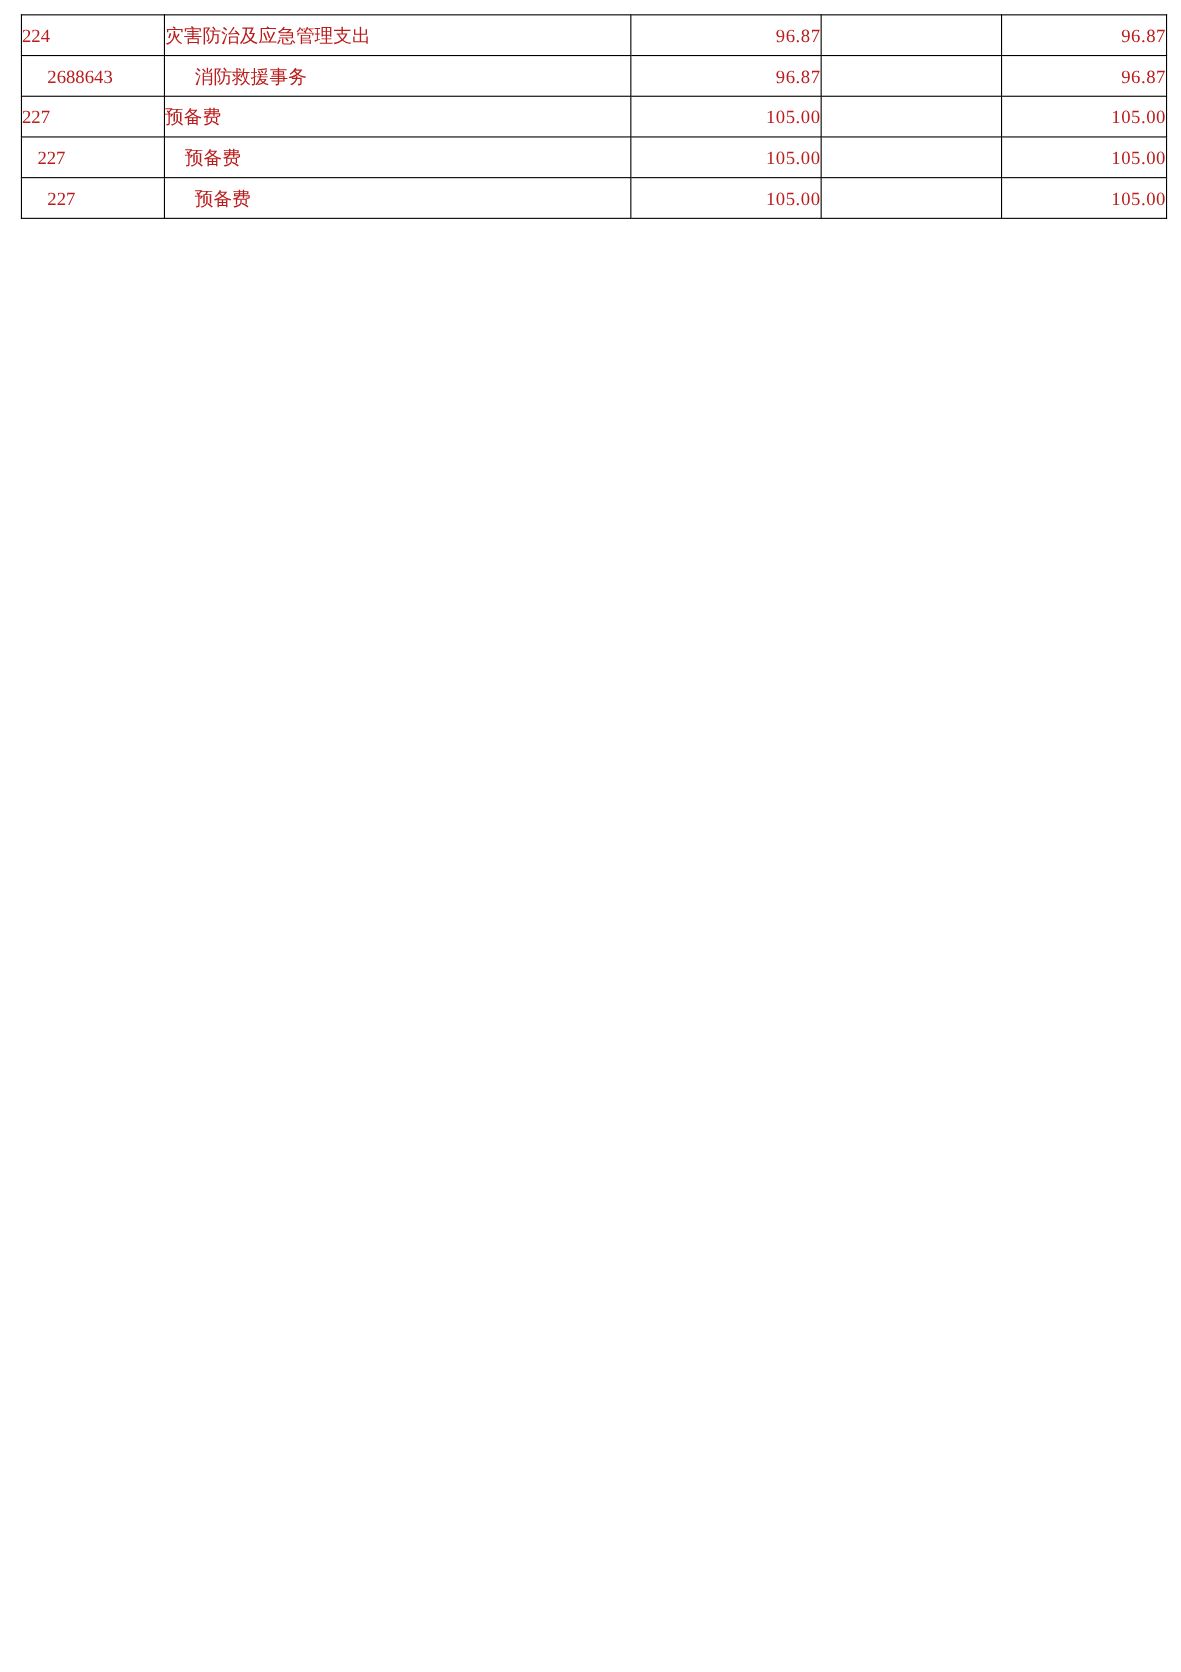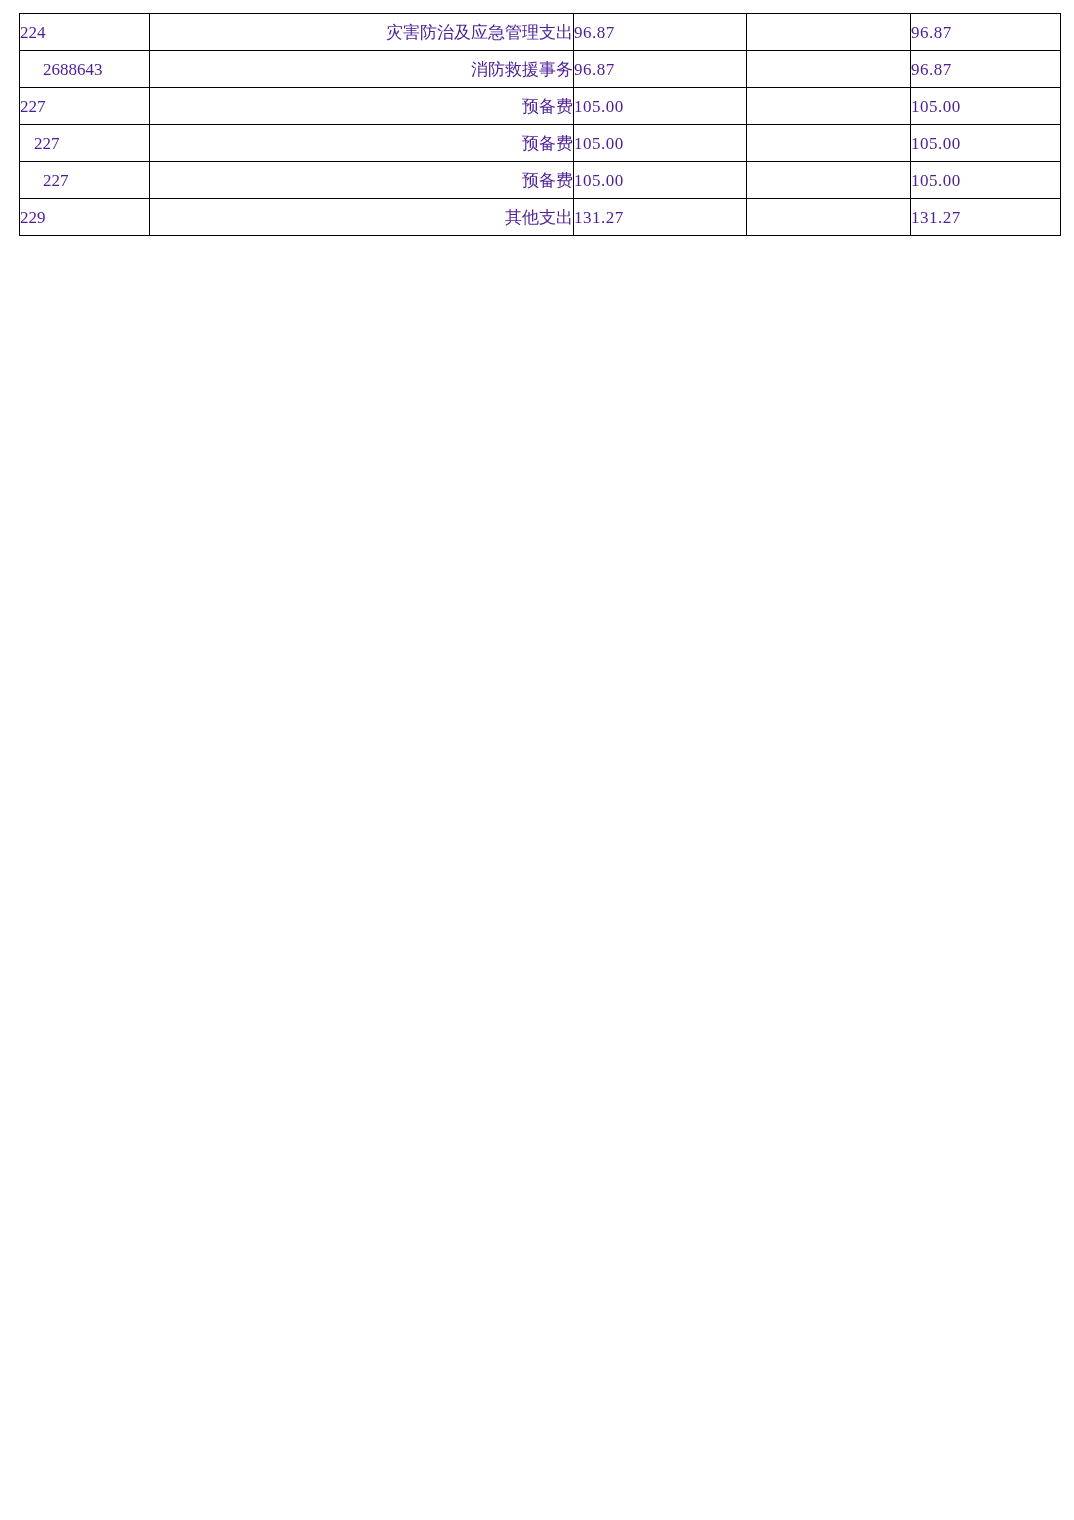--- a/index.html
+++ b/index.html
@@ -6,21 +6,21 @@
     margin: 0;
     padding: 0;
     background: #ffffff;
   }
   .page {
     position: relative;
     width: 1074px;
     height: 1520px;
     background: #ffffff;
     font-family: "Liberation Serif", "DejaVu Serif", serif;
-    color: #4c1d95;
+    color: #b91c1c;
     overflow: hidden;
   }
   table.budget-table {
     position: absolute;
     left: 19px;
     top: 13px;
     width: 1041px;
     border-collapse: collapse;
     table-layout: fixed;
   }
@@ -34,22 +34,22 @@
     overflow: hidden;
     padding: 0;
   }
   col.c-code  { width: 130px; }
   col.c-name  { width: 424px; }
   col.c-amt1  { width: 173px; }
   col.c-blank { width: 164px; }
   col.c-amt2  { width: 150px; }
 
   td.code { text-align: left;  padding-left: 5px; }
-  td.name { text-align: right;  padding-left: 7px; }
-  td.num  { text-align: left; padding-right: 4px; letter-spacing: 0.5px; }
+  td.name { text-align: left;  padding-left: 7px; }
+  td.num  { text-align: right; padding-right: 4px; letter-spacing: 0.5px; }
   td.blank { }
 
   tr.lvl1 td.code { padding-left: 14px; }
   tr.lvl2 td.code { padding-left: 23px; }
   tr.lvl1 td.name { padding-left: 18px; }
   tr.lvl2 td.name { padding-left: 27px; }
 </style>
 </head>
 <body>
 
@@ -91,22 +91,15 @@
         <td class="blank"></td>
         <td class="num">105.00</td>
       </tr>
       <tr class="lvl2">
         <td class="code">227</td>
         <td class="name">预备费</td>
         <td class="num">105.00</td>
         <td class="blank"></td>
         <td class="num">105.00</td>
       </tr>
-      <tr class="lvl0">
-        <td class="code">229</td>
-        <td class="name">其他支出</td>
-        <td class="num">131.27</td>
-        <td class="blank"></td>
-        <td class="num">131.27</td>
-      </tr>
     </tbody>
   </table>
 </div>
 
 </body></html>

